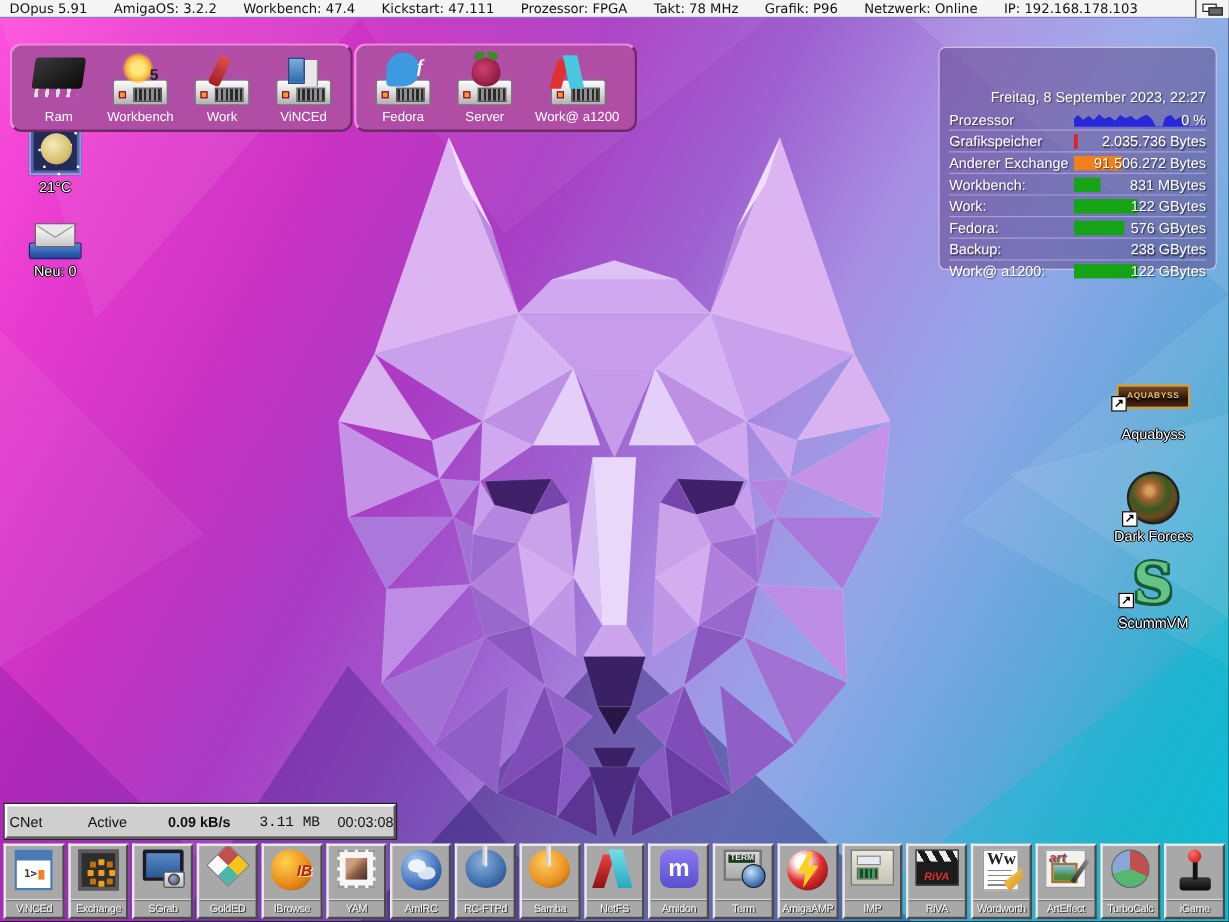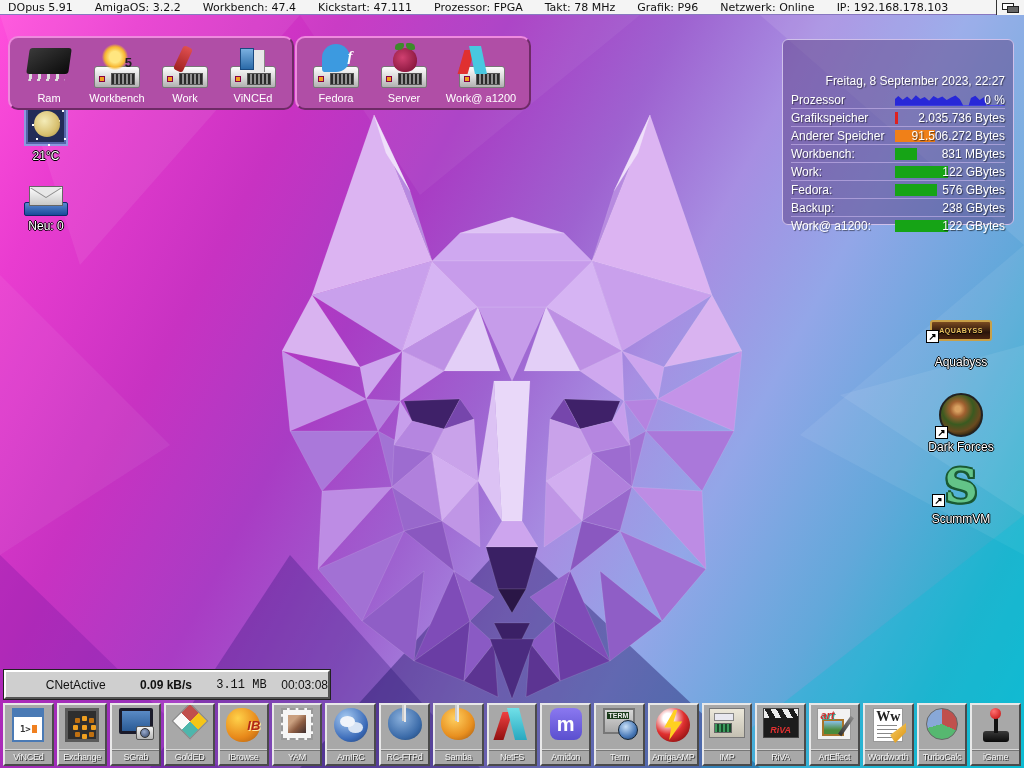--- a/index.html
+++ b/index.html
@@ -95,21 +95,21 @@
   .scumm-art { position:relative; width:46px; height:46px; margin:0 auto; }
   .scumm-art .sg { font-family:"DejaVu Serif","Liberation Serif",serif; font-weight:bold; font-size:46px; line-height:46px; color:#63c488;
     text-shadow:-2px 0 #1a5a34,2px 0 #1a5a34,0 -2px #1a5a34,0 2px #1a5a34,2px 2px #1a5a34,-2px 2px #1a5a34; }
 
   
   .statuswin { position:absolute; left:4px; bottom:69px; width:326px; height:29px; z-index:30;
     background:#cfcfcf; border-top:2px solid #fff; border-left:2px solid #fff;
     border-right:2px solid #555; border-bottom:2px solid #555;
     box-shadow:0 0 0 1px #222; display:flex; align-items:center; font-size:12px; color:#111; cursor:pointer; }
   .statuswin span { white-space:nowrap; }
-  .sw-name{ width:72px; padding-left:2px;text-align:right; } .sw-state{ width:72px; } .sw-rate{ width:82px;font-weight:bold; } .sw-size{ width:70px;font-family:Liberation Mono, monospace; }
+  .sw-name{ width:72px; padding-left:2px; } .sw-state{ width:72px; } .sw-rate{ width:82px;font-weight:bold; } .sw-size{ width:70px;font-family:Liberation Mono, monospace; }
 
   
   .bdock { position:absolute; left:0; bottom:0; width:1024px; height:66px; z-index:25;
     display:grid; grid-template-columns:repeat(19,1fr); gap:3px; padding:1px 3px 2px; }
   .tile { background:#a8a8a8; border-top:2px solid #e8e8e8; border-left:2px solid #e8e8e8;
     border-right:2px solid #4a4a4a; border-bottom:2px solid #4a4a4a; cursor:pointer;
     display:flex; flex-direction:column; align-items:center; overflow:hidden; }
   .ticon { width:38px; height:38px; margin-top:3px; position:relative; display:flex; align-items:center; justify-content:center; }
   .tlabel { margin-top:auto; width:100%; text-align:center; font-size:9px; letter-spacing:-.3px; color:#f4f4f4;
     border-top:1px solid #777; box-shadow:0 -1px 0 #d8d8d8; line-height:13px;
@@ -316,21 +316,21 @@
       </span>
     </div>
     <div class="srow">
       <span class="lbl">Grafikspeicher</span>
       <span class="barwrap">
         <span class="bar" style="width: 3%; background: rgb(224, 32, 32);"></span>
         <span class="val">2.035.736 Bytes</span>
       </span>
     </div>
     <div class="srow">
-      <span class="lbl">Anderer Speicher</span>
+      <span class="lbl">Anderer Exchange</span>
       <span class="barwrap">
         <span class="bar" style="width: 36%; background: rgb(240, 128, 24);"></span>
         <span class="val">91.506.272 Bytes</span>
       </span>
     </div>
     <div class="srow">
       <span class="lbl">Workbench:</span>
       <span class="barwrap">
         <span class="bar" style="width: 20%; background: rgb(22, 164, 22);"></span>
         <span class="val">831 MBytes</span>
@@ -476,32 +476,32 @@
     <div class="ticon i-imp"></div>
     <div class="tlabel">IMP</div>
   </div>
   <div class="tile">
     <div class="ticon i-riva">
         <span class="g">RiVA</span>
       </div>
     <div class="tlabel">RiVA</div>
   </div>
   <div class="tile">
+    <div class="ticon i-wordworth">
+        <span class="g">Ww</span>
+      </div>
+    <div class="tlabel">Wordworth</div>
+  </div>
+  <div class="tile">
     <div class="ticon i-arteffect">
         <span class="g">art</span>
       </div>
     <div class="tlabel">ArtEffect</div>
   </div>
   <div class="tile">
-    <div class="ticon i-wordworth">
-        <span class="g">Ww</span>
-      </div>
-    <div class="tlabel">Wordworth</div>
-  </div>
-  <div class="tile">
     <div class="ticon i-turbocalc"></div>
     <div class="tlabel">TurboCalc</div>
   </div>
   <div class="tile">
     <div class="ticon i-igame">
         <span class="g"></span>
       </div>
     <div class="tlabel">iGame</div>
   </div>
 </div>

